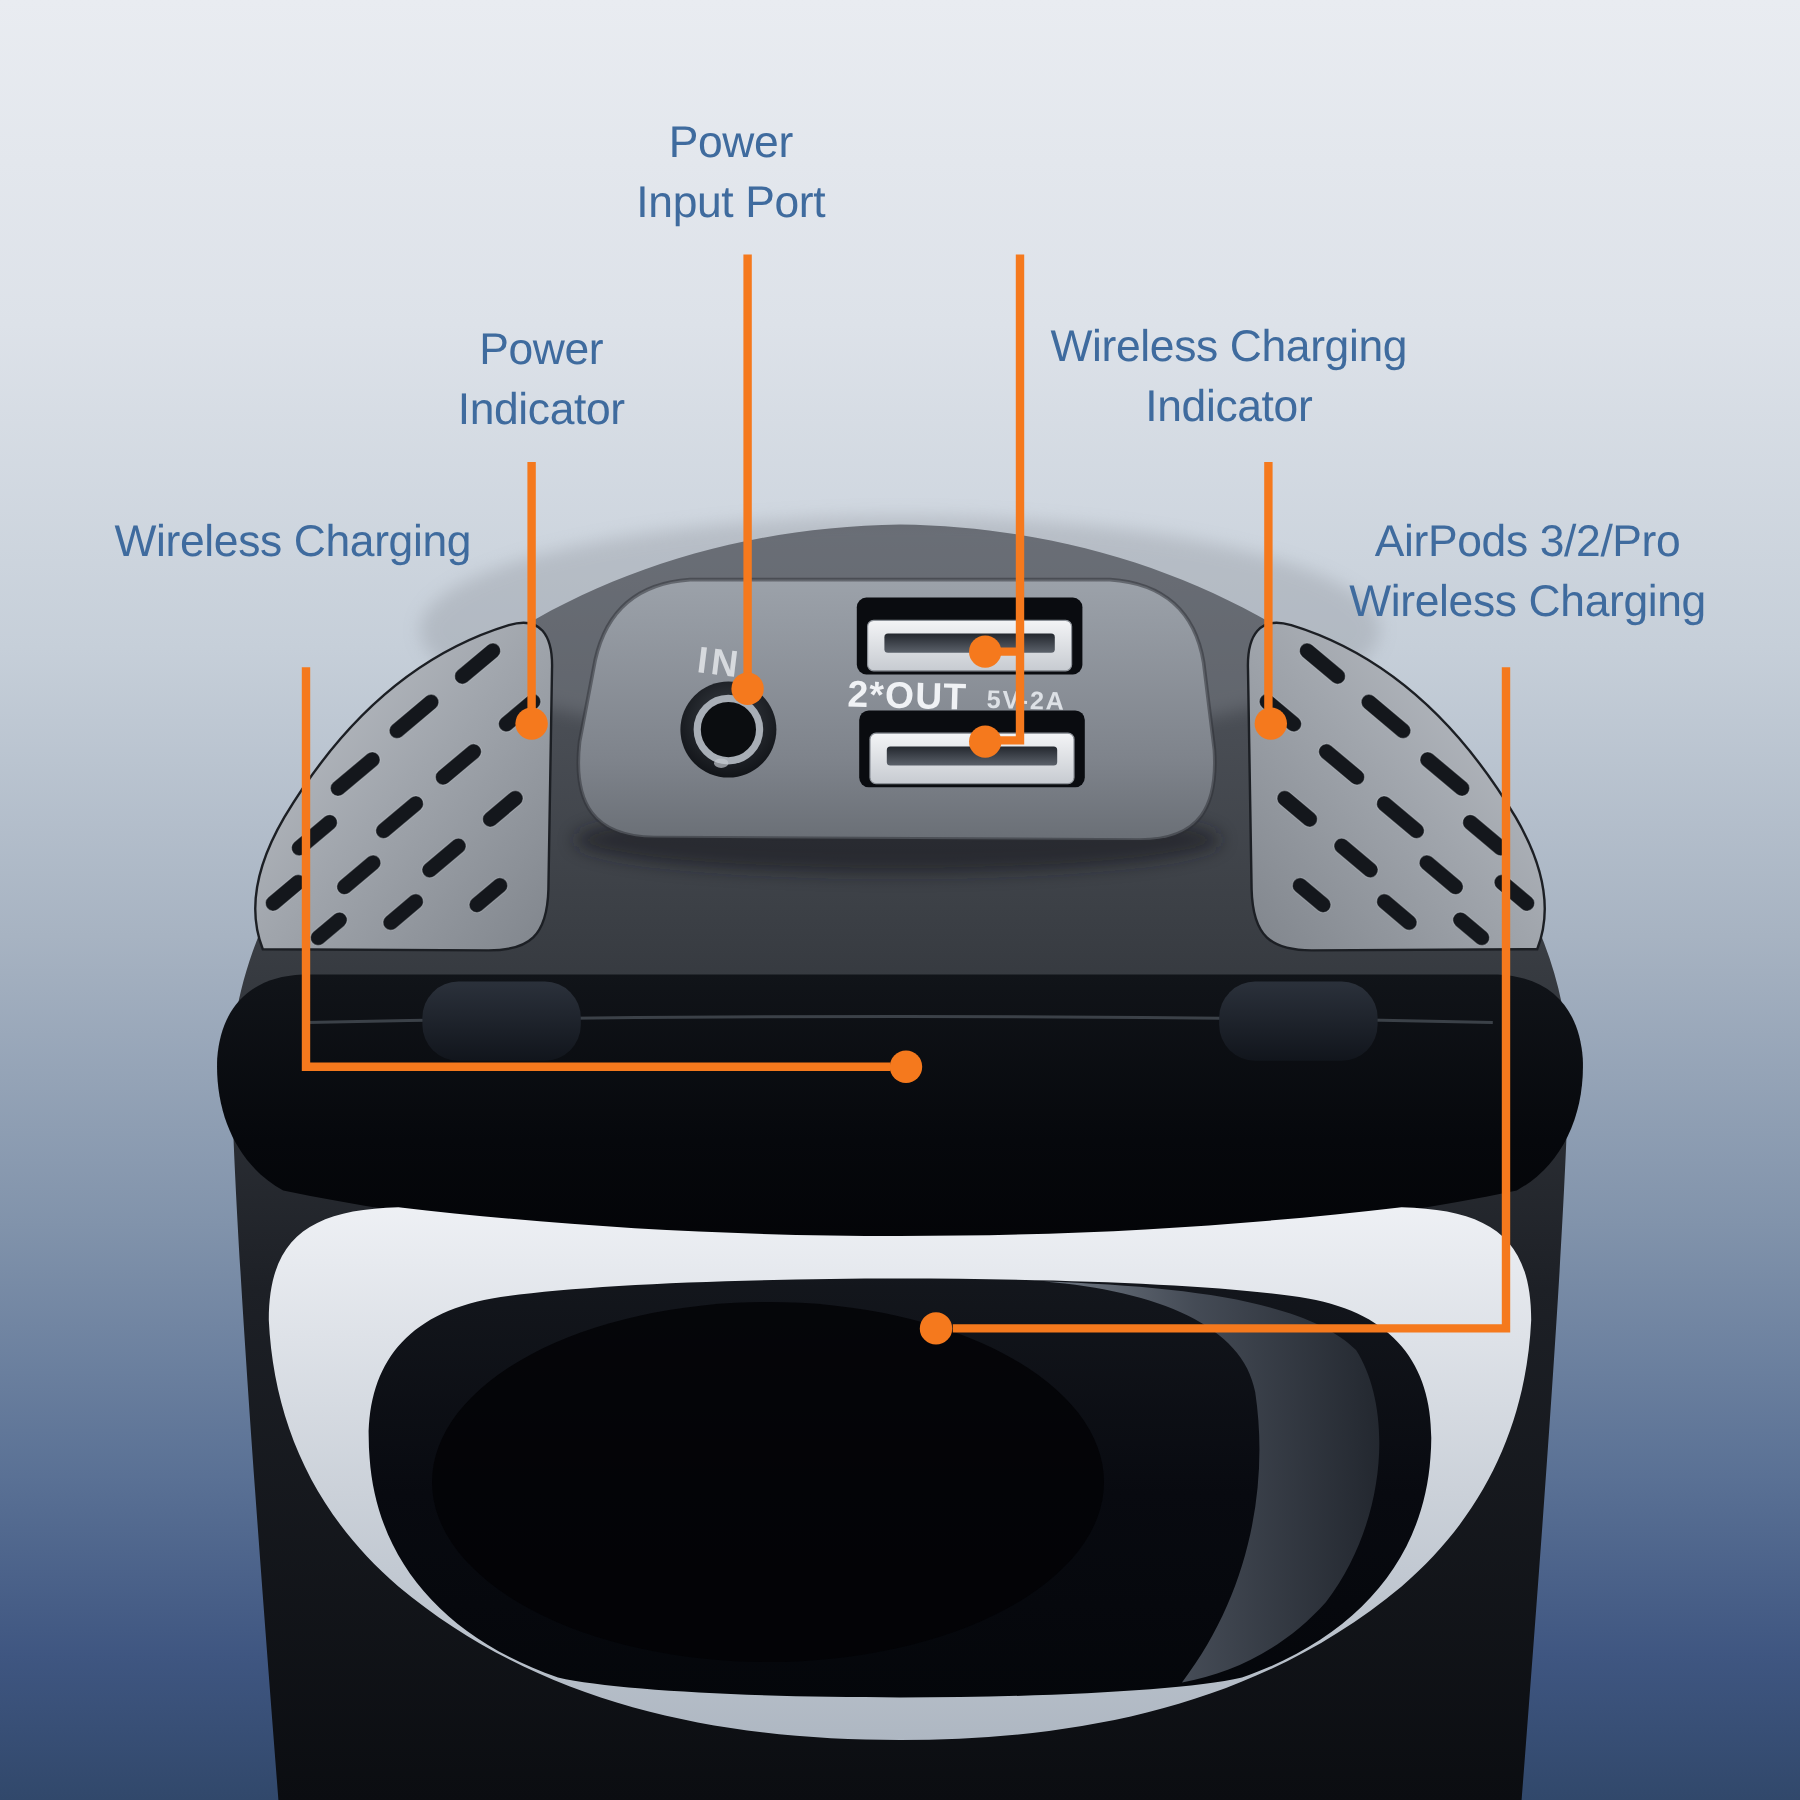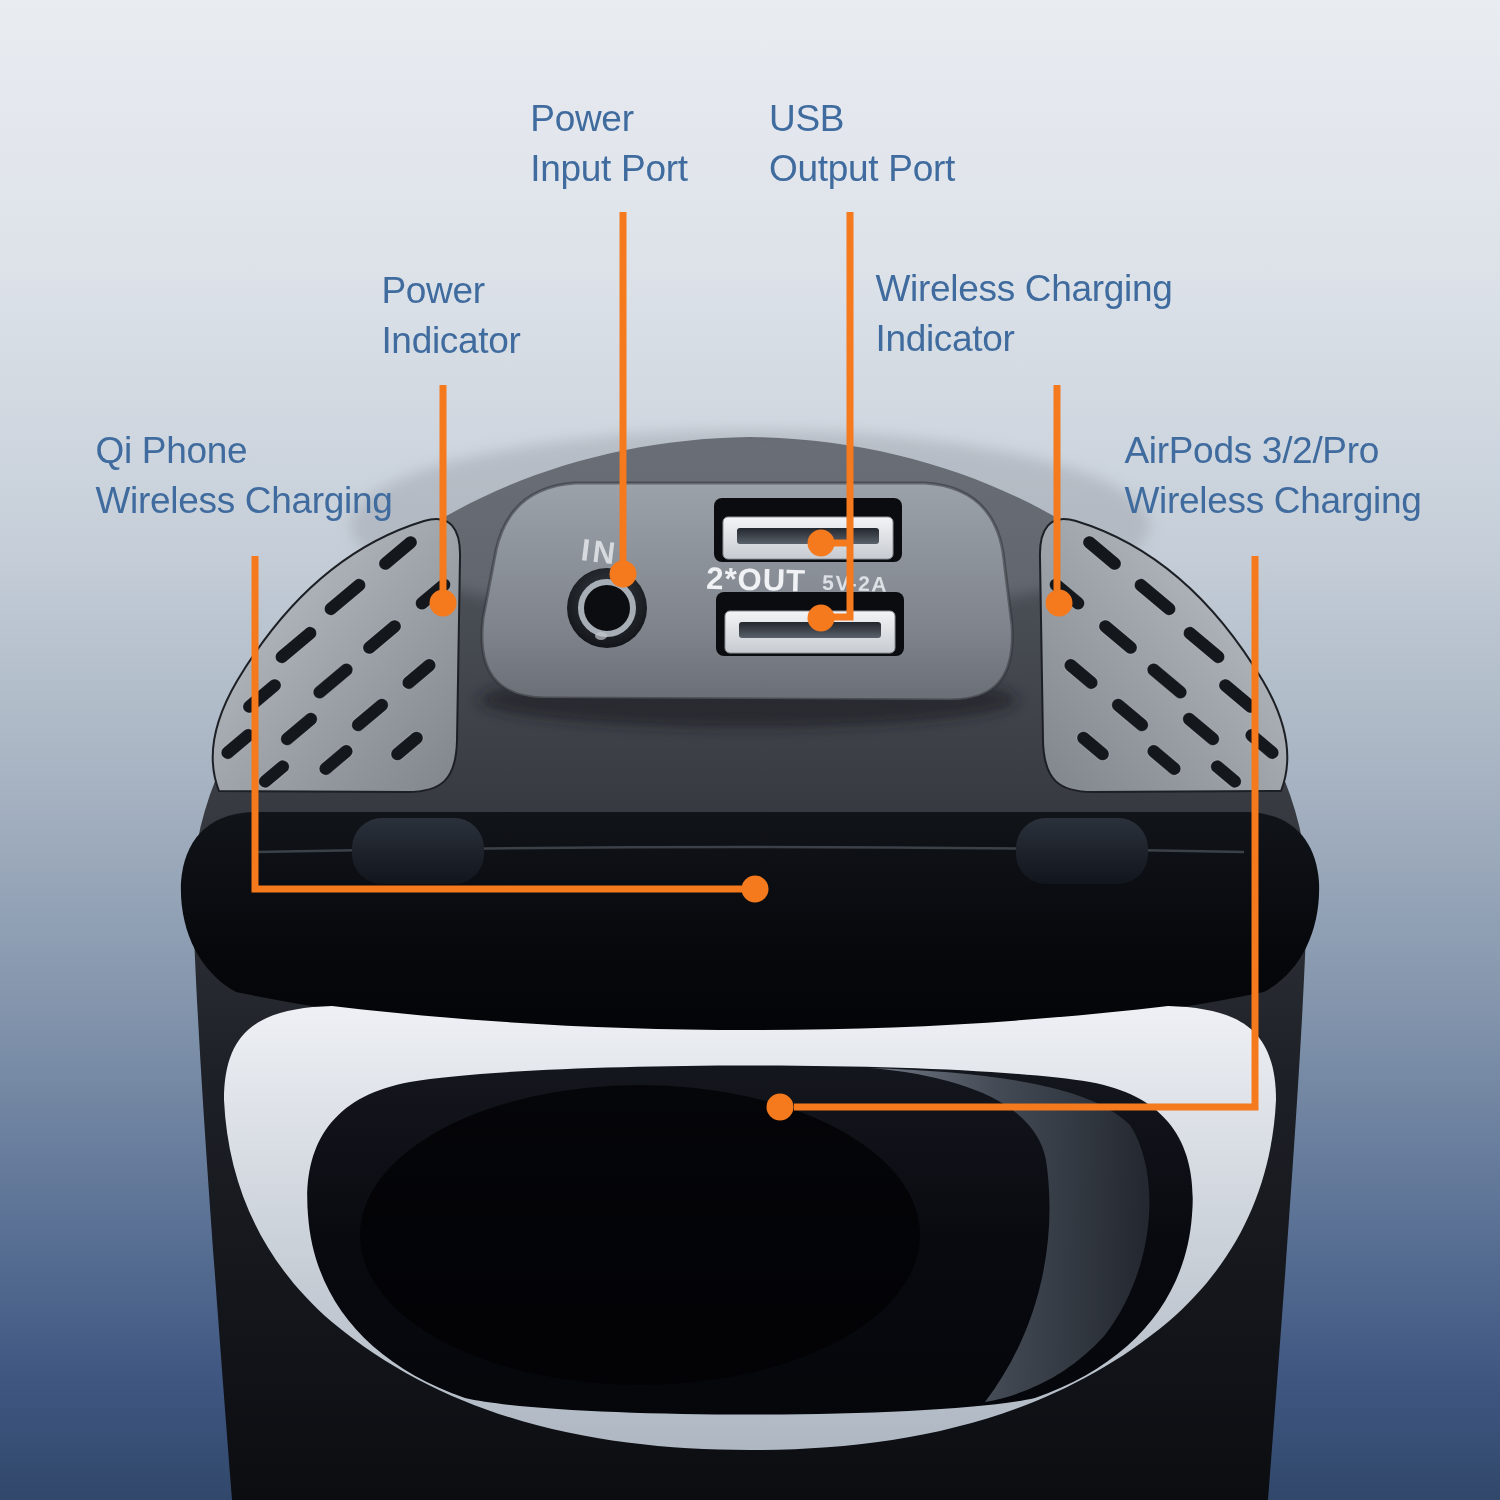--- a/index.html
+++ b/index.html
@@ -15,20 +15,21 @@
       #8193ab 68%,
       #5a7195 82%,
       #3f5681 92%,
       var(--bg-bottom) 100%);
     font-family:"Liberation Sans", sans-serif;
   }
   .stage svg{position:absolute;left:0;top:0;}
   .label{
     position:absolute;
     transform:translateX(-50%);
+    text-align:center;
     color:var(--label);
     font-size:37px;
     line-height:50px;
     letter-spacing:-0.3px;
     white-space:nowrap;
   }
   .callout-line{
     fill:none;
     stroke:var(--accent);
     stroke-width:7;
@@ -206,34 +207,29 @@
       <circle class="callout-dot" cx="1059" cy="603" r="13.5"></circle>
       <circle class="callout-dot" cx="755" cy="889" r="13.5"></circle>
       <circle class="callout-dot" cx="780" cy="1107" r="13.5"></circle>
     </g>
   </svg>
 
   <div class="label" style="left:609px;top:94px">
     <div>Power</div>
     <div>Input Port</div>
   </div>
-  <div class="label" style="left:862px;top:94px">
-    <div>USB</div>
-    <div>Output Port</div>
-  </div>
   <div class="label" style="left:451px;top:266px">
     <div>Power</div>
     <div>Indicator</div>
   </div>
   <div class="label" style="left:1024px;top:264px">
     <div>Wireless Charging</div>
     <div>Indicator</div>
   </div>
   <div class="label" style="left:244px;top:426px">
-    <div>Qi Phone</div>
     <div>Wireless Charging</div>
   </div>
   <div class="label" style="left:1273px;top:426px">
     <div>AirPods 3/2/Pro</div>
     <div>Wireless Charging</div>
   </div>
 
 </div>
 
 </body></html>

